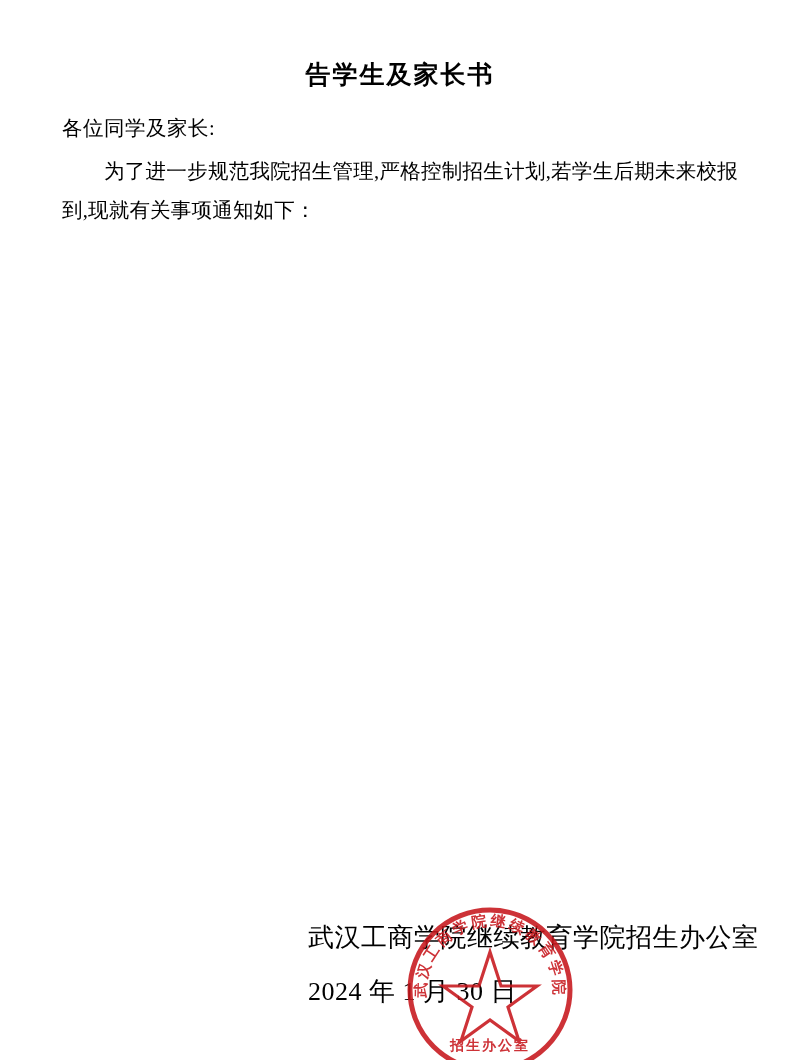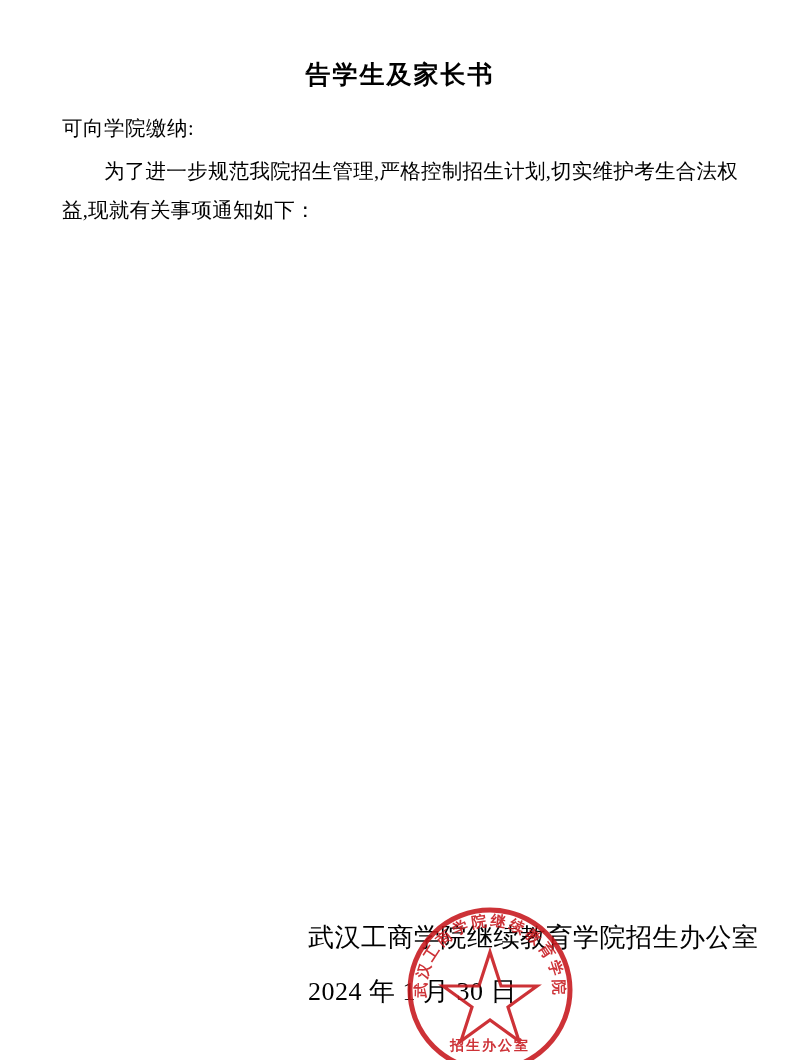--- a/index.html
+++ b/index.html
@@ -96,24 +96,24 @@
     fill: #c7161c;
   }
 </style>
 </head>
 <body>
 
 <div class="page">
 
   <div class="doc-title">告学生及家长书</div>
 
-  <p class="salutation">可向学院缴纳:</p>
+  <p class="salutation">各位同学及家长:</p>
 
 
-  <p class="para indent">为了进一步规范我院招生管理,严格控制招生计划,切实维护考生合法权益,现就有关事项通知如下：</p>
+  <p class="para indent">为了进一步规范我院招生管理,严格控制招生计划,若学生后期未来校报到,现就有关事项通知如下：</p>
 
 
 
   <div class="sign-block">
     <span class="sign-line">武汉工商学院继续教育学院招生办公室</span>
     <span class="sign-line sign-date">2024 年 1 月 30 日</span>
   </div>
 
   <div class="seal">
     <svg viewBox="0 0 172 172" xmlns="http://www.w3.org/2000/svg">

